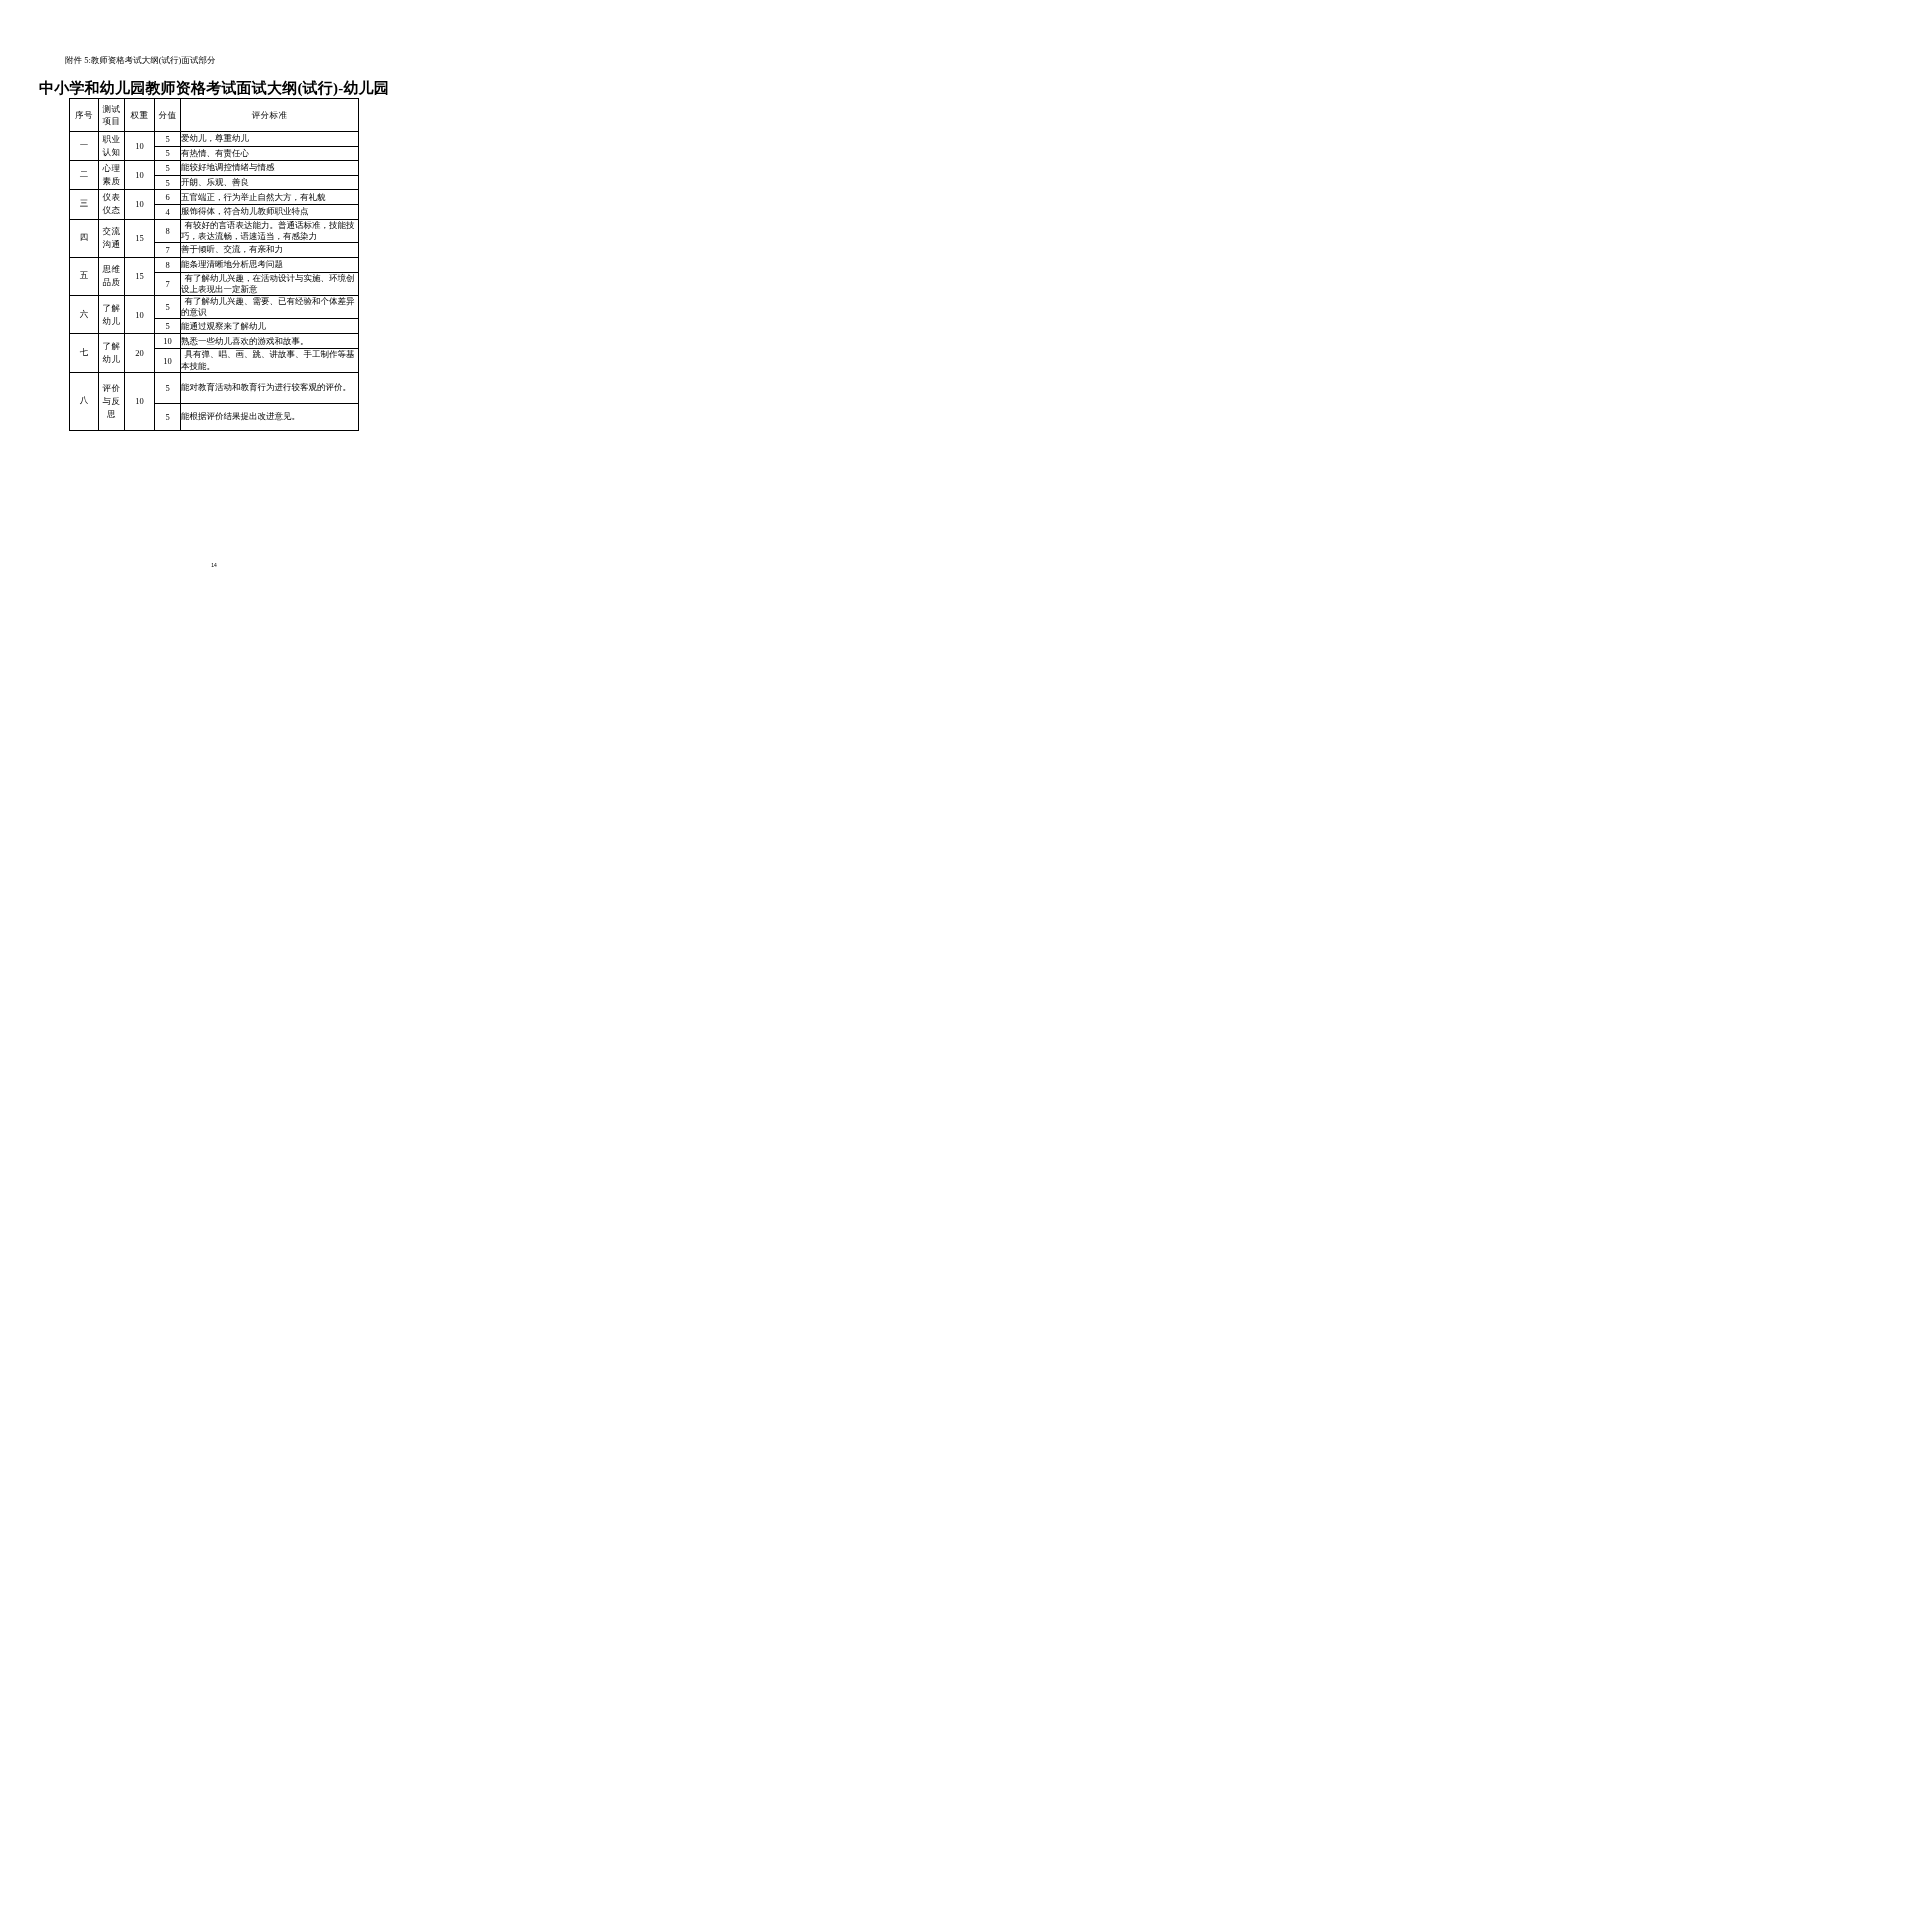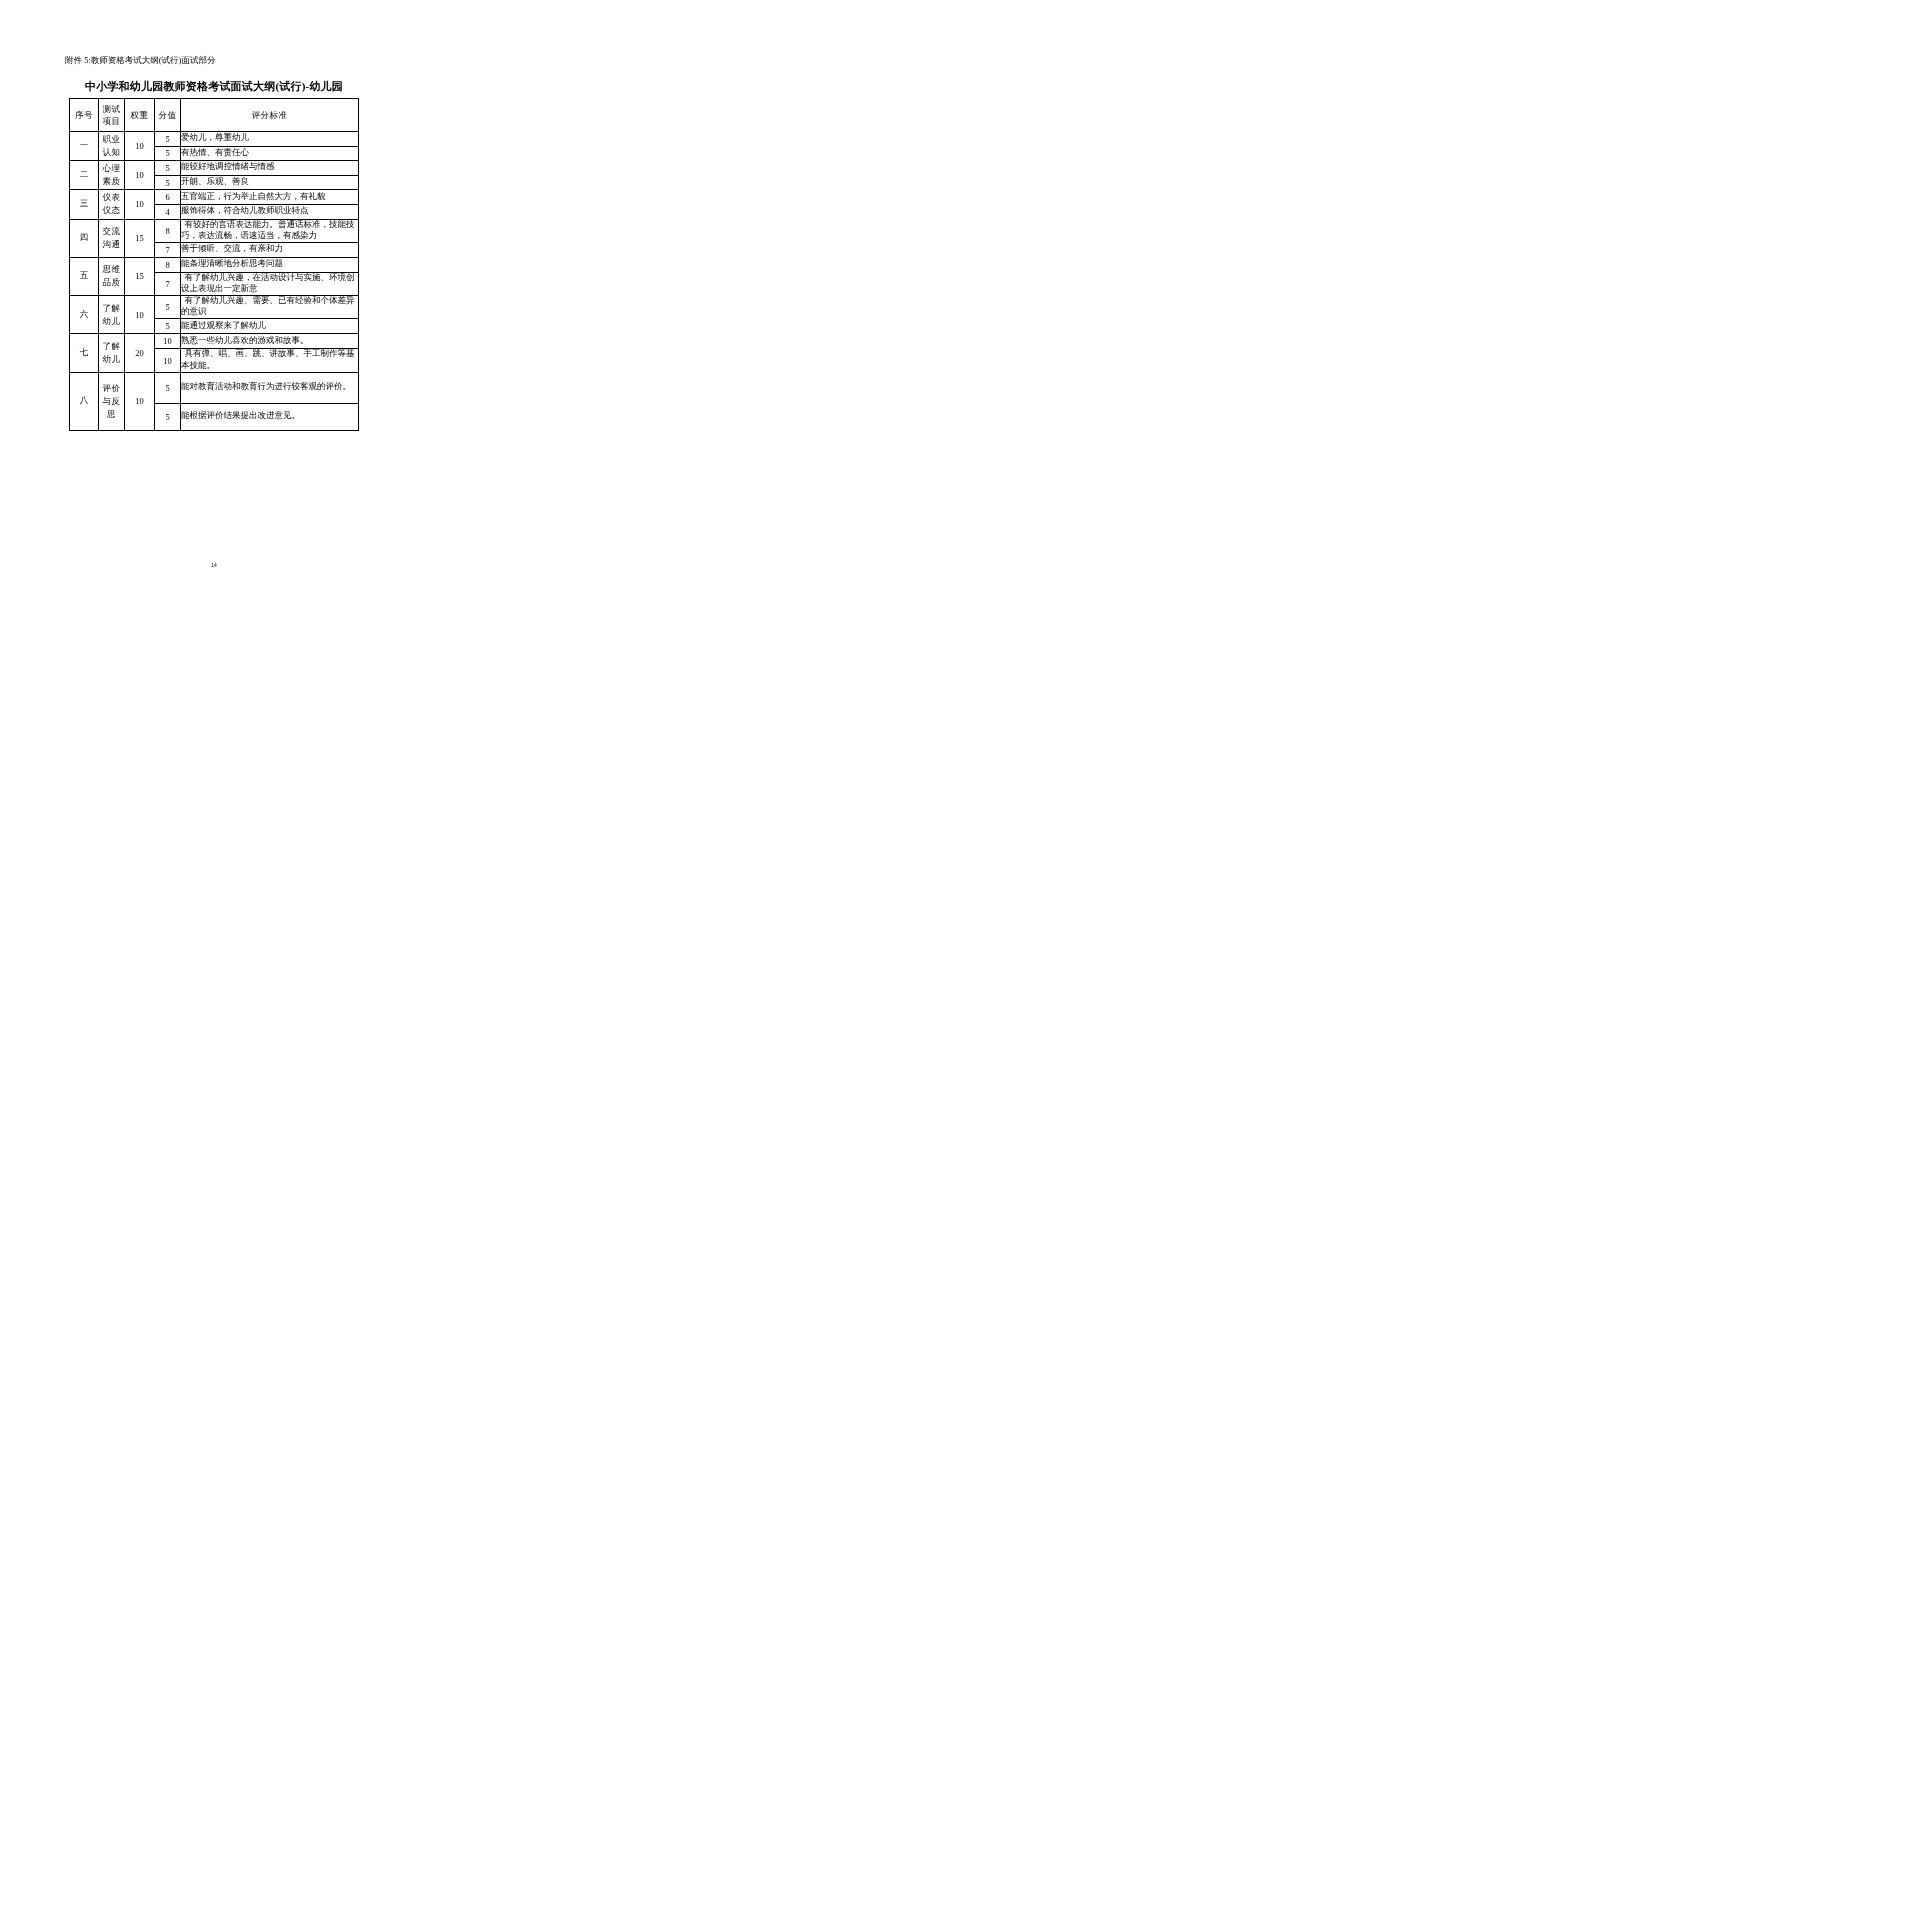--- a/index.html
+++ b/index.html
@@ -22,21 +22,21 @@
     top: 55px;
     font-size: 8.5px;
     white-space: nowrap;
   }
   .doc-title {
     position: absolute;
     left: 0;
     right: 0;
     top: 79px;
     text-align: center;
-    font-size: 11px;
+    font-size: 15px;
     font-weight: bold;
     letter-spacing: 0.2px;
     white-space: nowrap;
   }
   table.scoring {
     position: absolute;
     left: 69px;
     top: 98px;
     width: 290px;
     border-collapse: collapse;
@@ -76,21 +76,20 @@
     padding: 0 0.8px;
   }
   .c-weight, .c-score {
     font-size: 8.5px;
   }
   .c-crit {
     text-align: justify;
     text-align-last: left;
     padding: 0 3.1px;
     line-height: 11.2px;
-    font-family: Liberation Mono, monospace;
   }
   .page-number {
     position: absolute;
     left: 0;
     right: 0;
     top: 562px;
     text-align: center;
     font-family: "Liberation Sans", "DejaVu Sans", sans-serif;
     font-size: 5px;
   }

